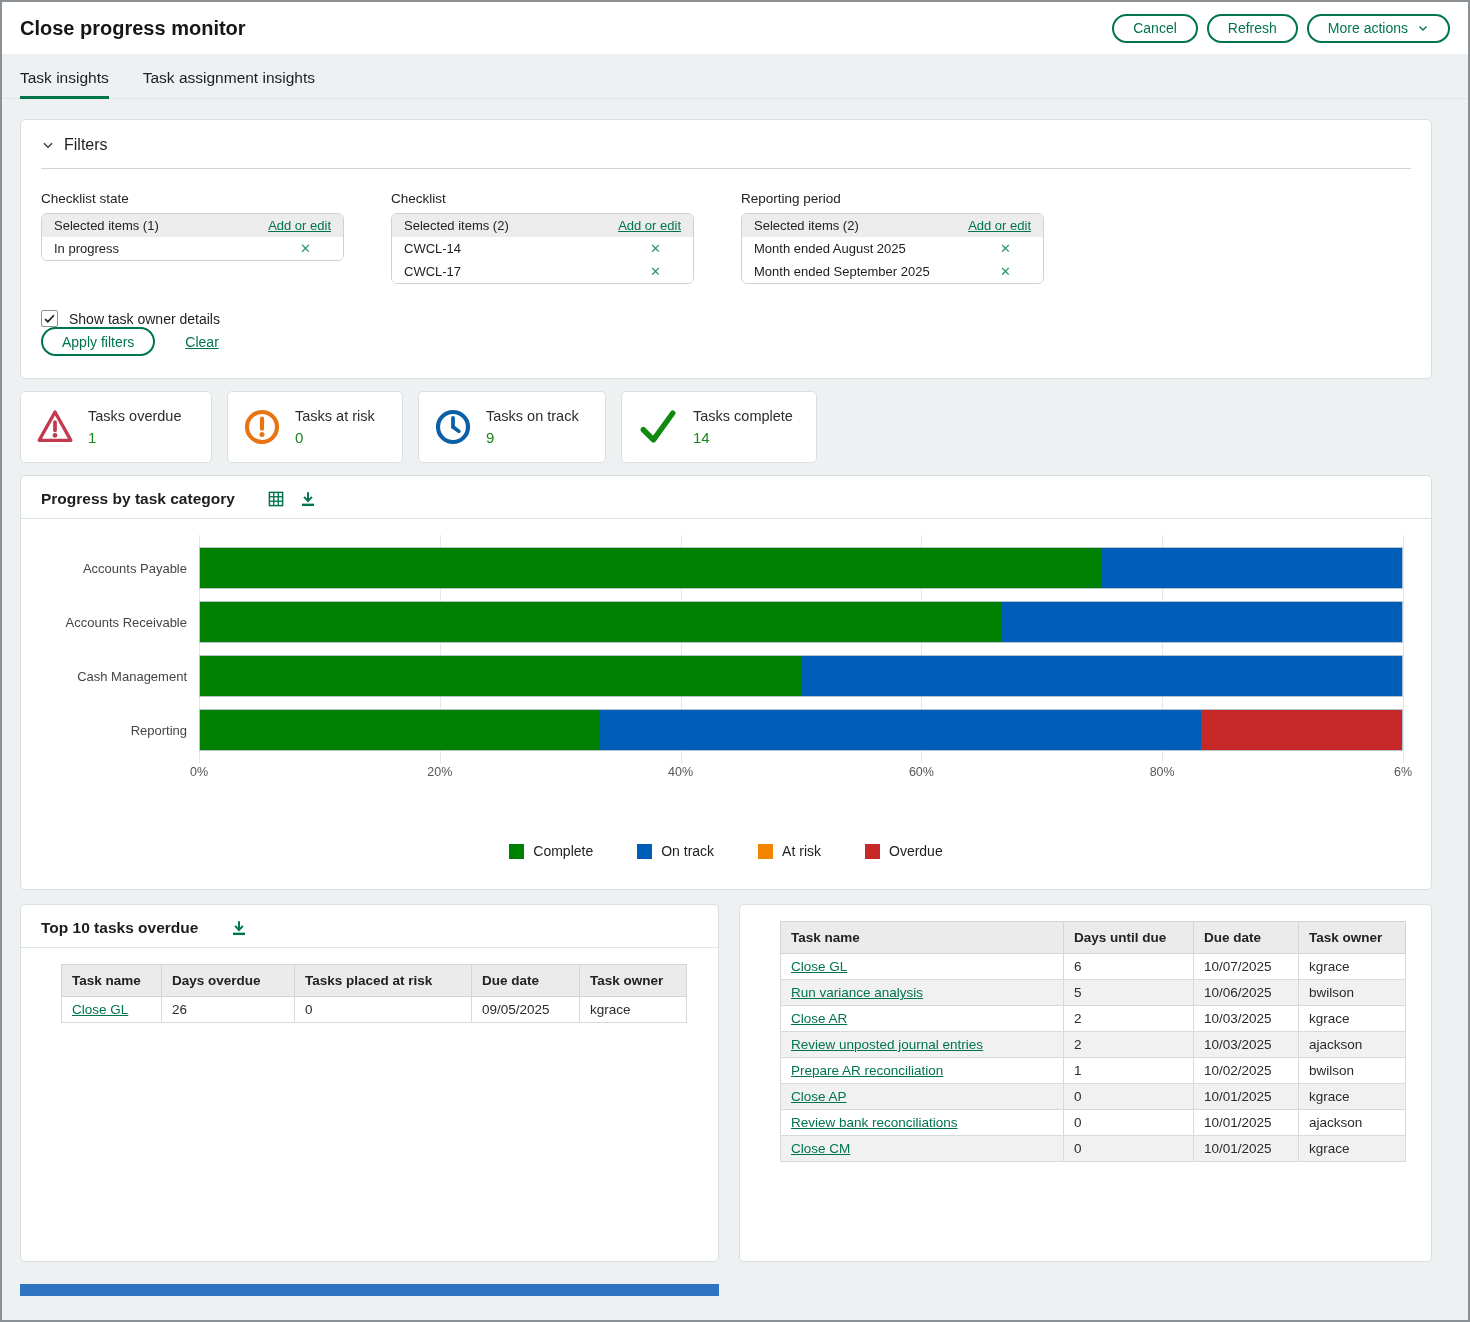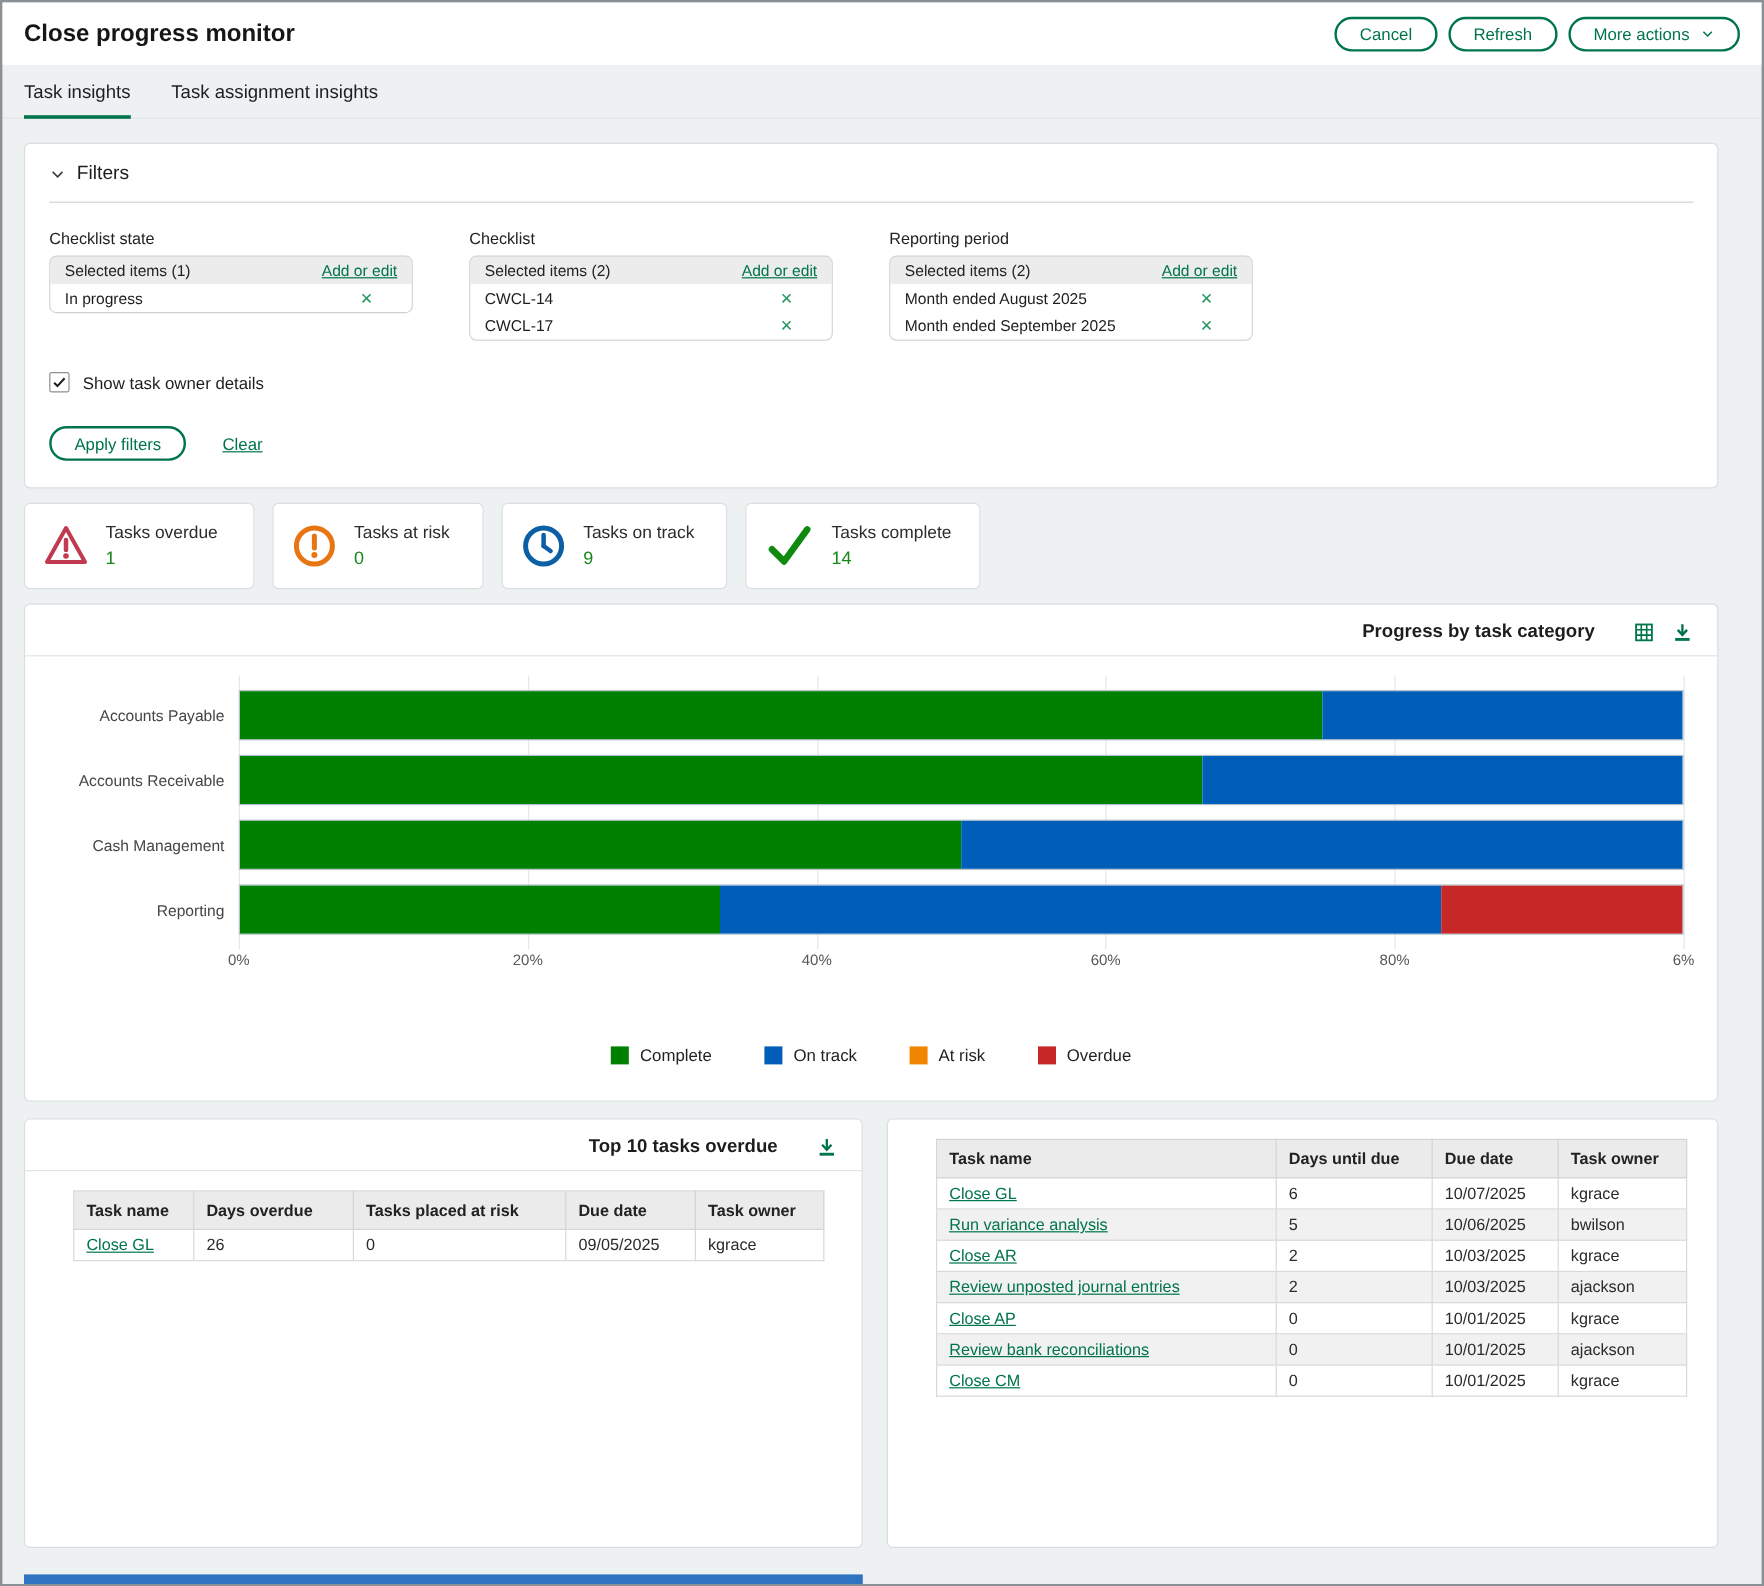--- a/index.html
+++ b/index.html
@@ -26,35 +26,35 @@
   .filter-groups { display:flex; gap:47px; margin-top:22px; }
   .filter-group { width:303px; }
   .filter-label { font-size:13.5px; color:#222; margin-bottom:7px; }
   .filter-box { border:1px solid #ccd2d5; border-radius:6px; overflow:hidden; background:#fff; }
   .filter-box-header { background:#ececec; display:flex; justify-content:space-between; align-items:center; padding:4px 12px; font-size:13px; color:#222; }
   .add-edit { color:#00754a; text-decoration:underline; font-size:13px; cursor:pointer; }
   .filter-item { display:flex; justify-content:space-between; align-items:center; padding:4px 12px; font-size:13px; background:#fff; }
   .x-icon { color:#2b9860; font-size:13px; margin-right:20px; cursor:pointer; }
   .checkbox-row { display:flex; align-items:center; gap:11px; margin-top:26px; font-size:14px; cursor:pointer; width:fit-content; }
   .checkbox { width:17px; height:17px; border:1px solid #8b9194; border-radius:2px; background:#fff; display:flex; align-items:center; justify-content:center; }
-  .filters-actions { display:flex; align-items:center; gap:30px; margin-top:28px; }
+  .filters-actions { display:flex; align-items:center; gap:30px; }
   .green-link { color:#00754a; text-decoration:underline; font-size:14px; cursor:pointer; }
 
   
   .cards-row { display:flex; gap:15px; margin:12px 18px 0; }
   .card { background:#fff; border:1px solid #dcdfe1; border-radius:5px; height:72px; display:flex; align-items:center; padding:0 14px; gap:13px; }
   .card:nth-child(1){ width:192px; } .card:nth-child(2){ width:176px; }
   .card:nth-child(3){ width:188px; } .card:nth-child(4){ width:196px; }
   .card-icon { flex:0 0 auto; display:flex; }
   .card-label { font-size:14.5px; color:#2c2c2c; }
   .card-value { font-size:15px; color:#178718; margin-top:5px; }
 
   
   .chart-panel { margin:12px 36px 0 18px; padding-bottom:30px; }
-  .panel-title-row { display:flex; justify-content:flex-end; align-items:center; padding:14px 20px 10px; border-bottom:1px solid #e1e4e6;gap:32px; }
+  .panel-title-row { display:flex; justify-content:flex-start; align-items:center; padding:14px 20px 10px; border-bottom:1px solid #e1e4e6;gap:32px; }
   .panel-title { font-size:15.5px; font-weight:600; color:#1d1d1f; }
   .title-icons { display:flex; gap:14px; align-items:center; }
   .title-icons span { cursor:pointer; display:flex; }
 
   .chart-cols { display:flex; margin:22px 28px 0 20px; }
   .labels-col { width:158px; flex:0 0 auto; }
   .label-cell { height:54px; display:flex; align-items:center; justify-content:flex-end; padding-right:12px; font-size:13px; color:#454545; text-align:right; }
   .bars-wrap { flex:1; position:relative; }
   .gridline { position:absolute; top:-6px; bottom:-6px; width:1px; background:#e4e7e9; }
   .bar-row { height:54px; display:flex; align-items:center; position:relative; }
@@ -406,20 +406,26 @@
                 <td>10/03/2025</td>
                 <td>kgrace</td>
               </tr>
               <tr>
                 <td><a>Review unposted journal entries</a></td>
                 <td>2</td>
                 <td>10/03/2025</td>
                 <td>ajackson</td>
               </tr>
               <tr>
+                <td><a>Prepare AR reconciliation</a></td>
+                <td>1</td>
+                <td>10/02/2025</td>
+                <td>bwilson</td>
+              </tr>
+              <tr>
                 <td><a>Close AP</a></td>
                 <td>0</td>
                 <td>10/01/2025</td>
                 <td>kgrace</td>
               </tr>
               <tr>
                 <td><a>Review bank reconciliations</a></td>
                 <td>0</td>
                 <td>10/01/2025</td>
                 <td>ajackson</td>

